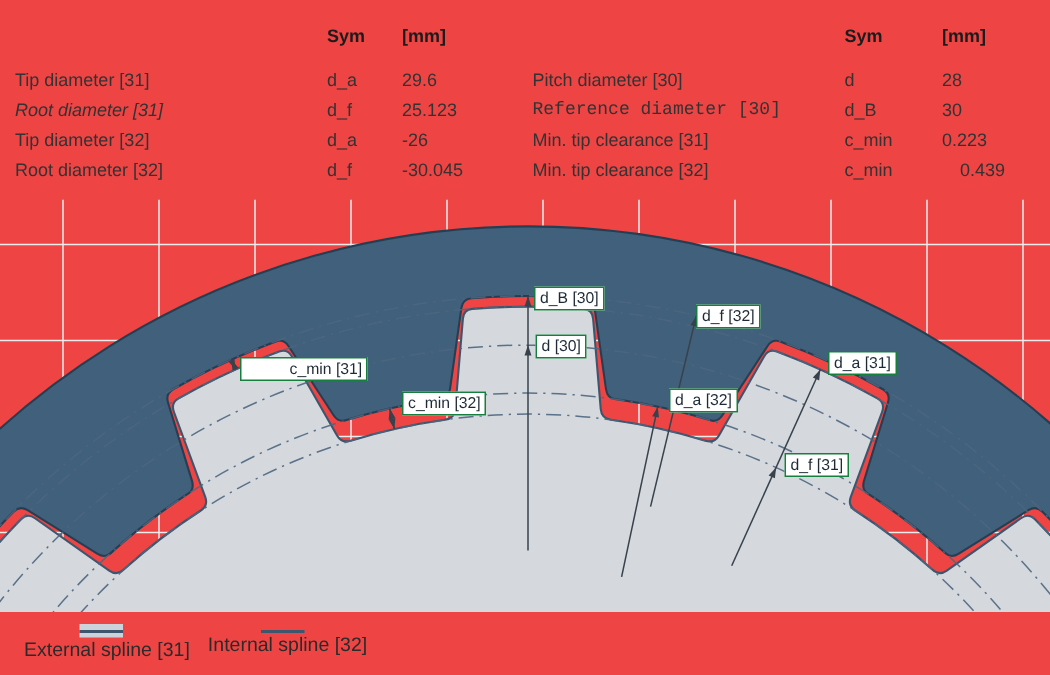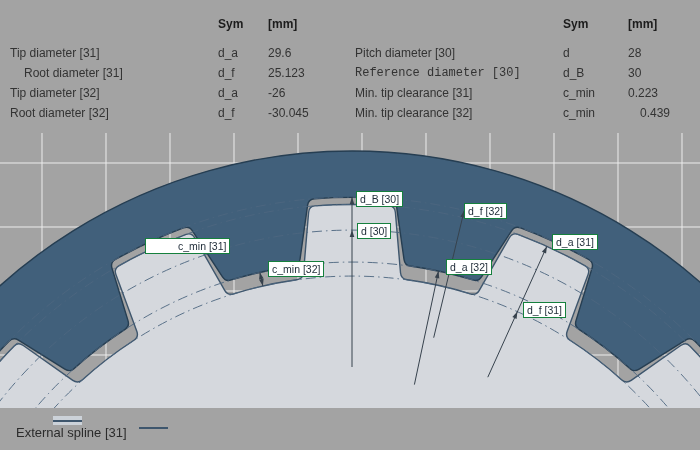--- a/index.html
+++ b/index.html
@@ -1,16 +1,16 @@
 <!DOCTYPE html>
 <html><head>
 <meta charset="utf-8">
 <style>
   html,body{margin:0;padding:0;background:#fff;}
-  .screen{position:relative;width:700px;height:450px;overflow:hidden;background:#a3a3a3;
+  .screen{position:relative;width:700px;height:450px;overflow:hidden;background:#ef4444;
           font-family:"Liberation Sans",sans-serif;}
   .tbl{position:absolute;top:0;left:0;width:700px;height:128px;font-size:12px;color:#333;}
   .hdr-cell{position:absolute;top:17px;font-weight:bold;color:#1c1c1c;white-space:nowrap;}
   .cell{position:absolute;white-space:nowrap;line-height:20px;height:20px;}
   #diagram{position:absolute;left:0;top:0;}
   .dim-label{position:absolute;background:#fff;border:1px solid #15803d;color:#1e2b37;
              font-size:10.5px;line-height:12px;padding:1px 3px;white-space:nowrap;z-index:5;}
   .legend{position:absolute;left:16px;top:416px;display:flex;align-items:center;
           font-size:13px;color:#2b2b2b;z-index:6;}
   .legend-item{display:flex;align-items:center;margin-right:12px;flex-direction:column;}
@@ -24,21 +24,21 @@
 <body>
 
 <div class="screen">
 
   <div class="tbl" id="tables">
       <span class="hdr-cell" style="left: 218px; top: 17px;">Sym</span>
       <span class="hdr-cell" style="left: 268px; top: 17px;">[mm]</span>
       <span class="cell" style="left: 10px; top: 43px;">Tip diameter [31]</span>
       <span class="cell" style="left: 218px; top: 43px;">d_a</span>
       <span class="cell" style="left: 268px; top: 43px;">29.6</span>
-      <span class="cell" style="left: 24px; top: 63px;">Root diameter [31]</span>
+      <span class="cell" style="left: 10px; top: 63px; font-style: italic;">Root diameter [31]</span>
       <span class="cell" style="left: 218px; top: 63px;">d_f</span>
       <span class="cell" style="left: 268px; top: 63px;">25.123</span>
       <span class="cell" style="left: 10px; top: 83px;">Tip diameter [32]</span>
       <span class="cell" style="left: 218px; top: 83px;">d_a</span>
       <span class="cell" style="left: 268px; top: 83px;">-26</span>
       <span class="cell" style="left: 10px; top: 103px;">Root diameter [32]</span>
       <span class="cell" style="left: 218px; top: 103px;">d_f</span>
       <span class="cell" style="left: 268px; top: 103px;">-30.045</span>
       <span class="hdr-cell" style="left: 563px; top: 17px;">Sym</span>
       <span class="hdr-cell" style="left: 628px; top: 17px;">[mm]</span>
@@ -98,35 +98,36 @@
         <line x1="157.1" y1="246.3" x2="154.2" y2="239.9" stroke="#37424D" stroke-width="1"></line>
         <polygon points="154.2,239.9 159.2,245.3 155.0,247.2" fill="#37424D"></polygon>
         <polygon points="157.1,246.3 152.1,240.9 156.3,239.0" fill="#37424D"></polygon>
         <line x1="262.9" y1="286" x2="259.8" y2="272.3" stroke="#37424D" stroke-width="1"></line>
         <polygon points="259.8,272.3 263.6,278.6 259.1,279.6" fill="#37424D"></polygon>
         <polygon points="262.9,286.0 259.1,279.7 263.6,278.7" fill="#37424D"></polygon>
       </g>
     </svg>
 
   <div id="labels">
-      <div class="dim-label" style="left: 145px; top: 238px; padding-left: 32px;">c_min [31]</div>
+      <div class="dim-label" style="left: 160px; top: 238px; padding-left: 32px;">c_min [31]</div>
       <div class="dim-label" style="left: 268px; top: 261px;">c_min [32]</div>
       <div class="dim-label" style="left: 356px; top: 191px;">d_B [30]</div>
       <div class="dim-label" style="left: 357px; top: 223px;">d [30]</div>
       <div class="dim-label" style="left: 464px; top: 203px;">d_f [32]</div>
       <div class="dim-label" style="left: 446px; top: 259px;">d_a [32]</div>
       <div class="dim-label" style="left: 552px; top: 234px;">d_a [31]</div>
       <div class="dim-label" style="left: 523px; top: 302px;">d_f [31]</div>
     </div>
 
   <div class="legend" id="legend">
       <span class="legend-item">
         <span class="sw-area">
           <span class="sw-line"></span>
         </span>
         <span>External spline [31]</span>
       </span>
       <span class="legend-item">
         <span class="sw-line solo"></span>
+        <span>Internal spline [32]</span>
       </span>
     </div>
 
 </div>
 
 </body></html>

